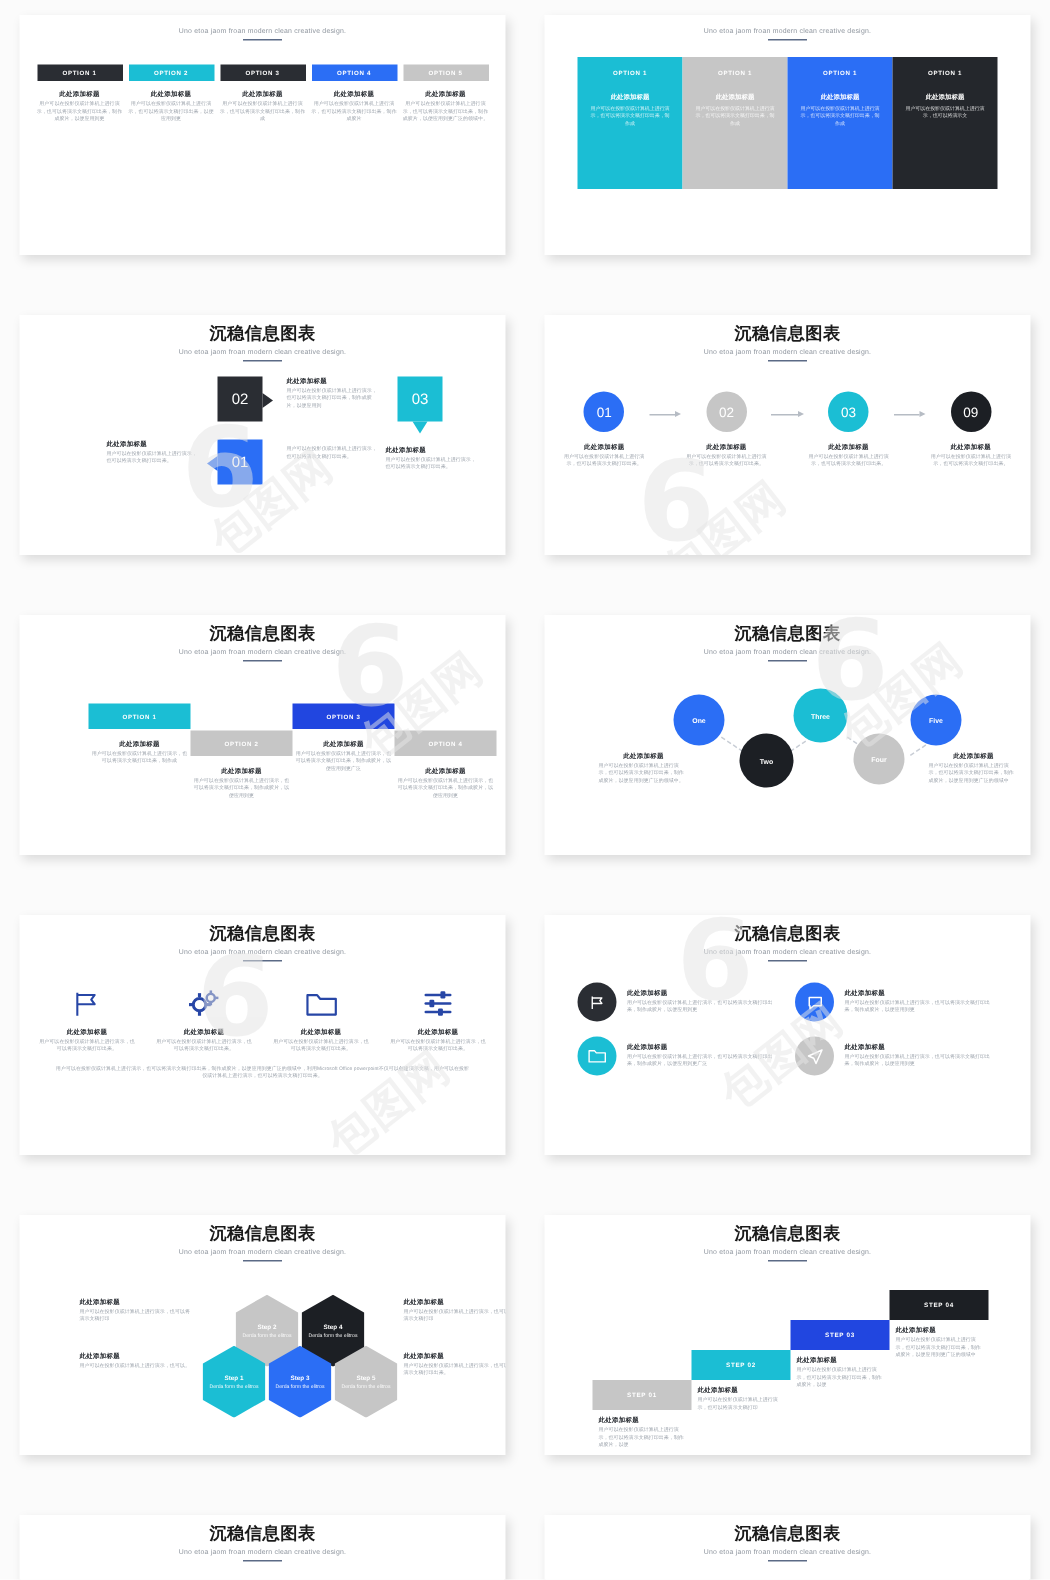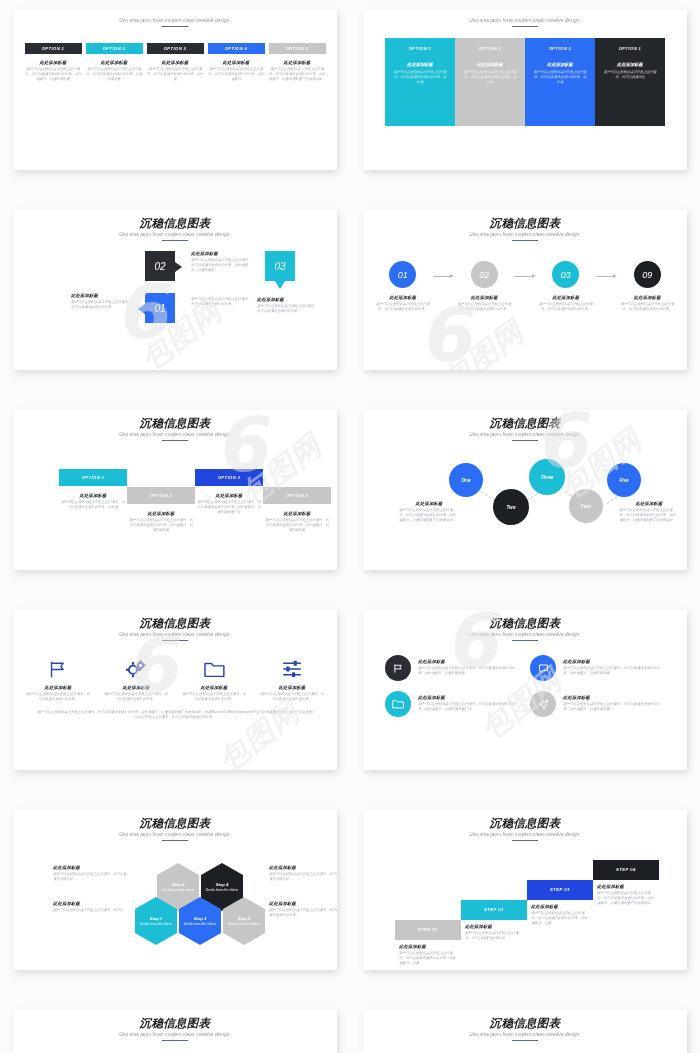--- a/index.html
+++ b/index.html
@@ -17,21 +17,20 @@
     grid-template-columns: 350px 350px;
     grid-auto-rows: 200px;
   }
   .cell { position: relative; padding: 10px 13px 30px 13px; }
   .slide {
     position: relative;
     width: 100%; height: 160px;
     background: #ffffff;
     box-shadow: 2px 3px 7px rgba(0,0,0,0.13);
     overflow: hidden;
-    font-style: italic;
   }
   .slide-inner { position: relative; width: 100%; height: 100%; padding: 6px 10px; }
 
   
   .s-title {
     text-align: center;
     font-size: 11.5px;
     font-weight: bold;
     color: #1a1a1a;
     letter-spacing: .3px;

